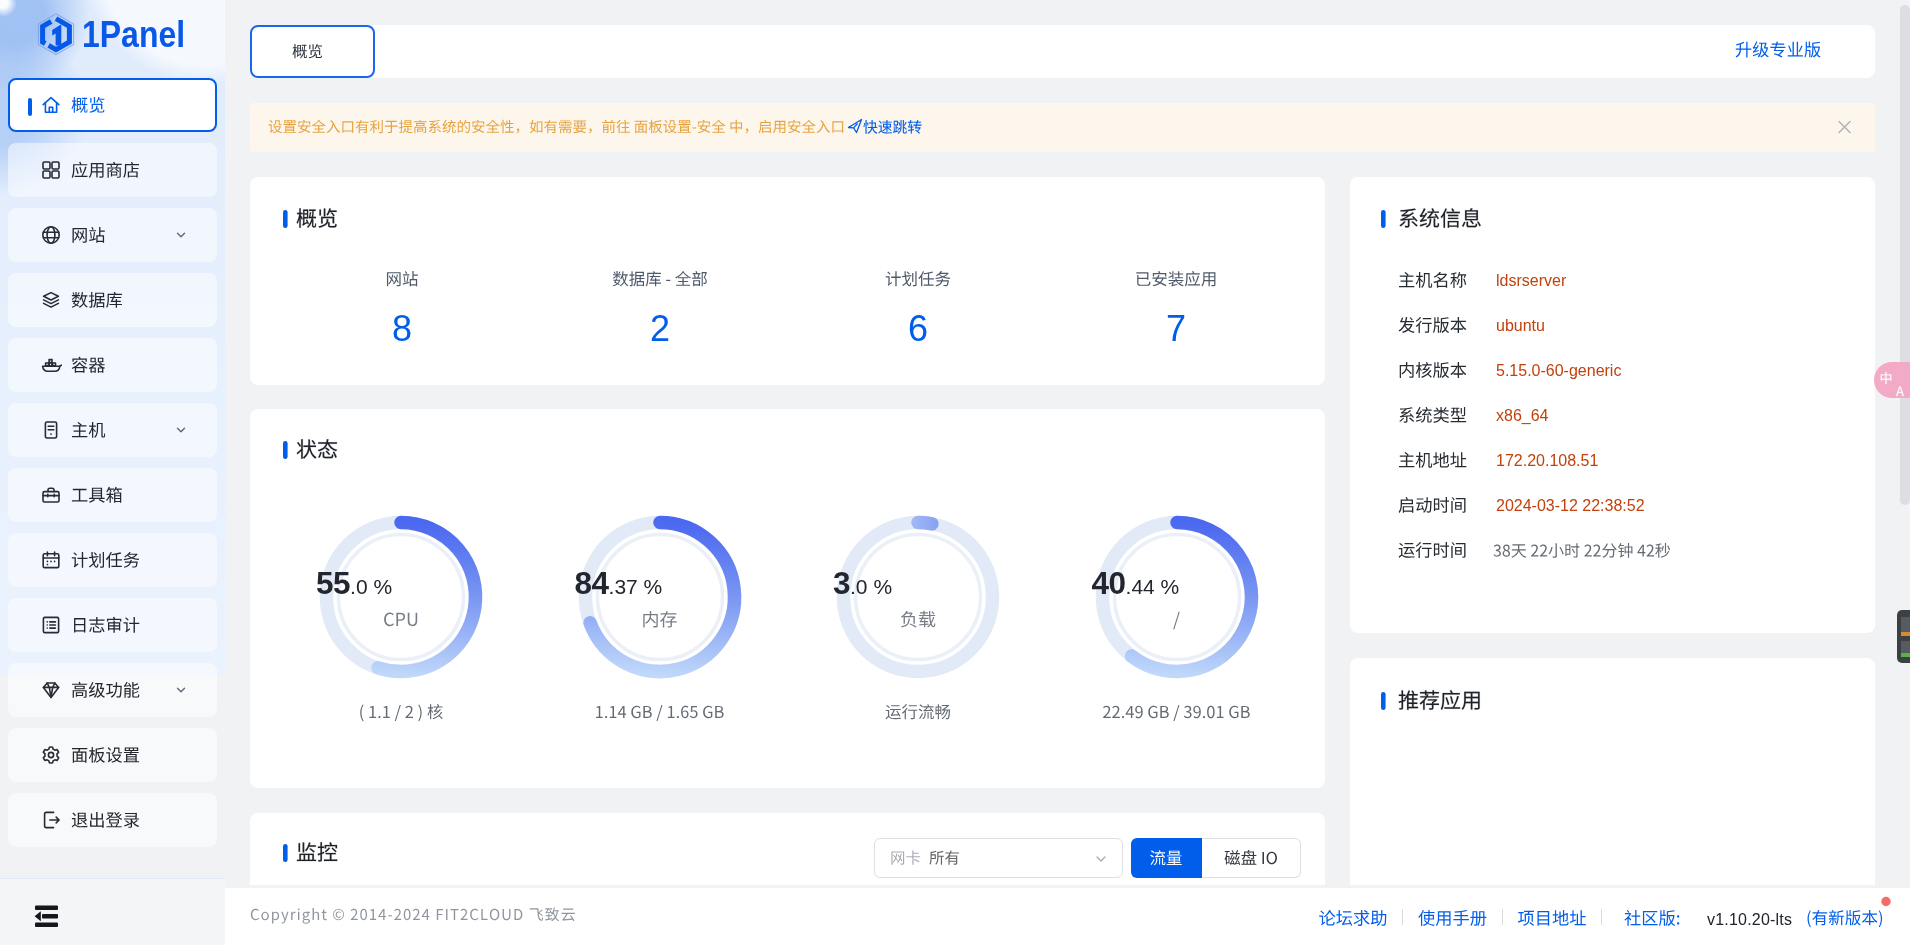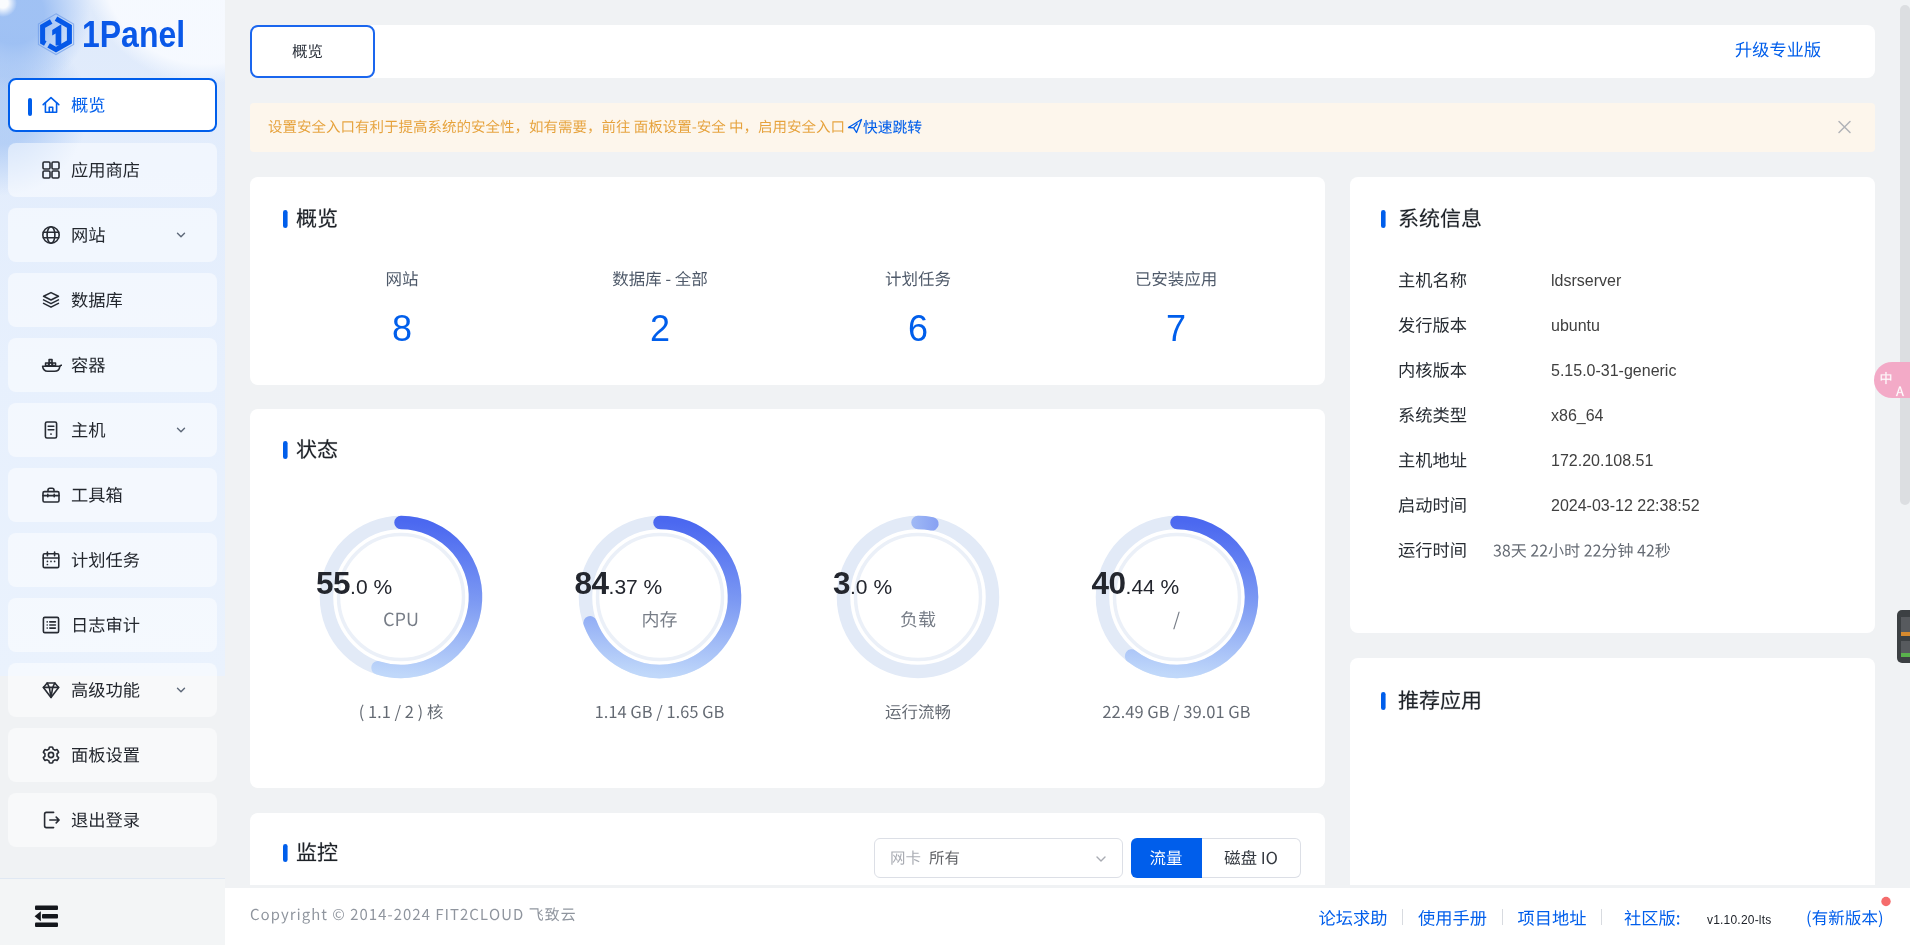--- a/index.html
+++ b/index.html
@@ -31,23 +31,23 @@
 #c2 { left:250px; top:409px; width:1075px; height:379px; }
 #c3 { left:250px; top:813px; width:1075px; height:72px; border-radius:8px 8px 0 0; }
 #c4 { left:1350px; top:177px; width:525px; height:456px; }
 #c5 { left:1350px; top:658px; width:525px; height:227px; border-radius:8px 8px 0 0; }
 #footer { position:absolute; left:225px; top:888px; width:1685px; height:57px; background:#fff; }
 .snum { position:absolute; top:311px; width:160px; text-align:center; font-size:36px;
   color:#005eeb; line-height:36px; }
 .dnum { position:absolute; width:170px; white-space:nowrap; }
 .db { font-size:31.5px; font-weight:bold; color:#23262e; letter-spacing:-.5px; }
 .ds { font-size:21px; color:#23262e; }
-.sv { position:absolute; left:1551px; font-size:16px; color:#404040; line-height:16px; }
+.sv { position:absolute; left:1496px; font-size:16px; color:#c2410c; line-height:16px; }
 .fdiv { position:absolute; top:909px; width:1px; height:16px; background:#d8dbe0; }
-#vver { position:absolute; left:1707px; top:912px; font-size:12px; line-height:16px; color:#20242b; letter-spacing:.2px; }
+#vver { position:absolute; left:1707px; top:912px; font-size:16px; line-height:16px; color:#20242b; letter-spacing:.2px; }
 #sel { position:absolute; left:874px; top:838px; width:249px; height:40px; background:#fff;
   border:1px solid #dcdfe6; border-radius:6px; }
 #btnblue { position:absolute; left:1131px; top:838px; width:71px; height:40px;
   background:#005eeb; border-radius:6px 0 0 6px; }
 #btnwhite { position:absolute; left:1202px; top:838px; width:99px; height:40px; background:#fff;
   border:1px solid #dcdfe6; border-left:none; border-radius:0 6px 6px 0; }
 #thumb { position:absolute; left:1900px; top:5px; width:10px; height:500px;
   background:#dcdee1; border-radius:5px; }
 #pink { position:absolute; left:1874px; top:362px; width:40px; height:36px;
   background:#f3aac7; border-radius:18px 0 0 18px; z-index:40; }
@@ -212,21 +212,21 @@
 <div class="dnum" style="left:316px;top:565px"><span class="db">55</span><span class="ds">.0&nbsp;%</span></div>
 <div class="dnum" style="left:574.5px;top:565px"><span class="db">84</span><span class="ds">.37&nbsp;%</span></div>
 <div class="dnum" style="left:833px;top:565px"><span class="db">3</span><span class="ds">.0&nbsp;%</span></div>
 <div class="dnum" style="left:1091.5px;top:565px"><span class="db">40</span><span class="ds">.44&nbsp;%</span></div>
 <div class="snum" style="left:322px">8</div>
 <div class="snum" style="left:580px">2</div>
 <div class="snum" style="left:838px">6</div>
 <div class="snum" style="left:1096px">7</div>
 <div class="sv" style="top:273px">ldsrserver</div>
 <div class="sv" style="top:318px">ubuntu</div>
-<div class="sv" style="top:363px">5.15.0-31-generic</div>
+<div class="sv" style="top:363px">5.15.0-60-generic</div>
 <div class="sv" style="top:408px">x86_64</div>
 <div class="sv" style="top:453px">172.20.108.51</div>
 <div class="sv" style="top:498px">2024-03-12 22:38:52</div>
 <div id="sel">
     <svg style="position:absolute;right:14px;top:14px" width="14" height="12" viewBox="0 0 14 12" fill="none" stroke="#a8abb2" stroke-width="1.4" stroke-linecap="round" stroke-linejoin="round">
       <path d="M3 4 L7 8 L11 4"></path>
     </svg>
   </div>
 <div id="btnblue"></div>
 <div id="btnwhite"></div>

